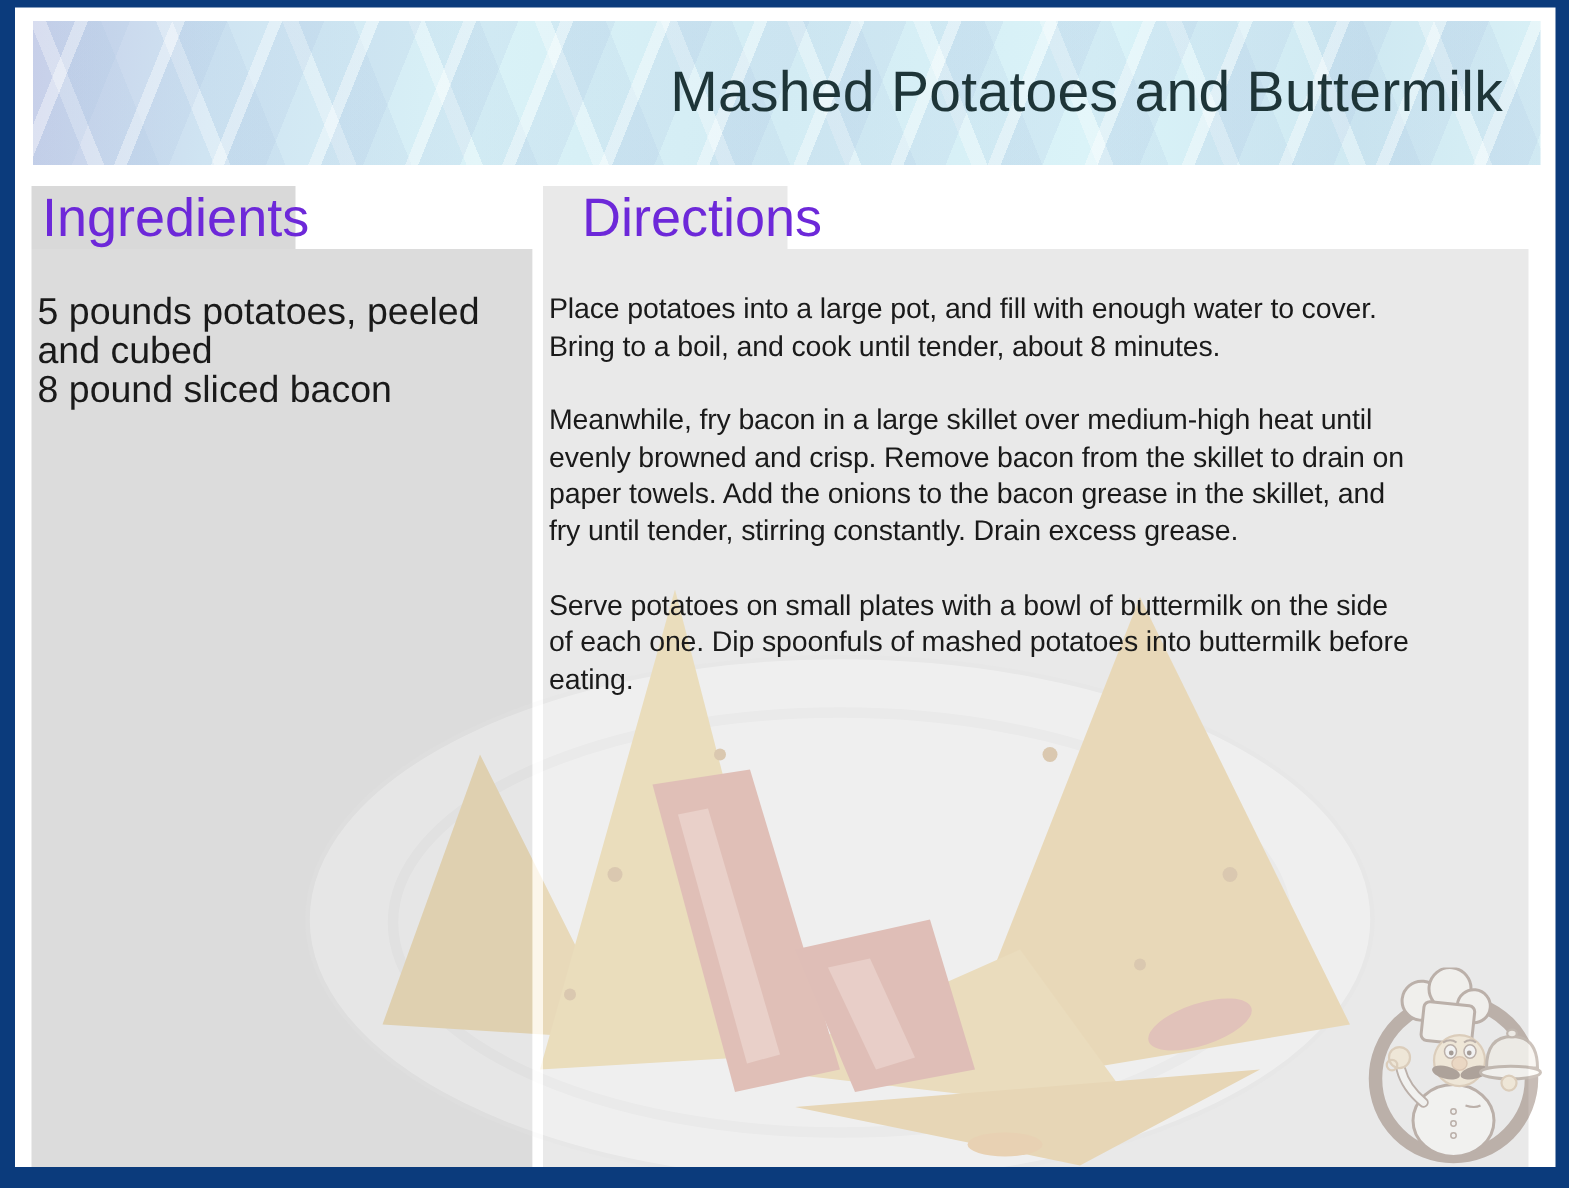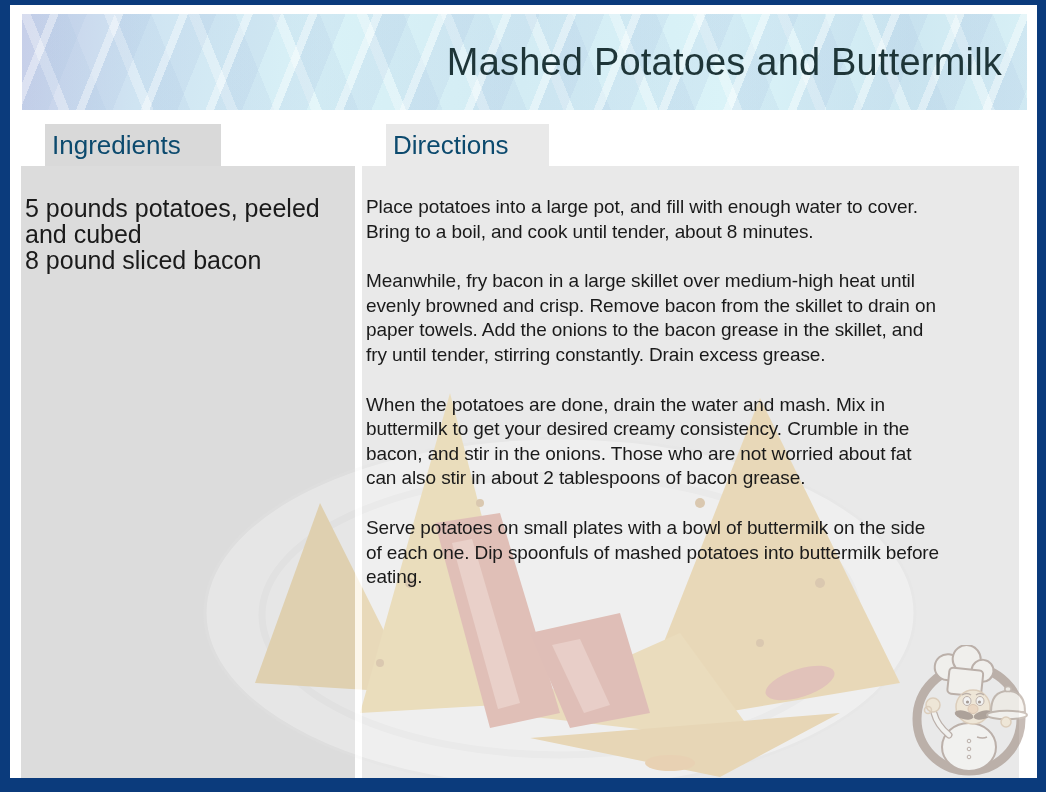--- a/index.html
+++ b/index.html
@@ -29,24 +29,24 @@
     z-index:1;
     padding-left:26px;
   }
   .title{
     font-size:38px;color:var(--title-text,#1e3538);
     letter-spacing:0.2px;white-space:nowrap;
   }
   
   .tab{
     height:42px;display:flex;align-items:center;
-    font-size:26px;color:#0c4a6e;box-sizing:border-box;z-index:4;margin-left:24px;
+    font-size:36px;color:#6d28d9;box-sizing:border-box;z-index:4;
   }
   .tab-left{left:21px;top:124px;width:176px;background:var(--left-tab-gray,#d9d9d9);padding-left:7px;}
-  .tab-right{left:362px;top:124px;width:163px;background:var(--right-tab-gray,#e9e9e9);padding-left:7px;}
+  .tab-right{left:362px;top:124px;width:163px;background:var(--right-tab-gray,#e9e9e9);padding-left:26px;}
   
   .panel-left{left:21px;top:166px;width:334px;height:612px;background:var(--left-panel-gray,#dcdcdc);z-index:1;}
   .panel-right{left:362px;top:166px;width:657px;height:612px;background:var(--right-panel-gray,#e9e9e9);z-index:1;}
   
   .ing-text{
     left:21px;top:166px;width:334px;box-sizing:border-box;
     padding:29px 30px 0 4px;
     font-size:25px;line-height:26px;color:var(--body-text,#1a1a1a);
     z-index:4;
   }
@@ -110,21 +110,20 @@
 </div>
 
 <div class="abs ing-text">
   <div>5 pounds potatoes, peeled and cubed</div>
   <div>8 pound sliced bacon</div>
 </div>
 
 <div class="abs dir-text">
   <p>Place potatoes into a large pot, and fill with enough water to cover. Bring to a boil, and cook until tender, about 8 minutes.</p>
   <p>Meanwhile, fry bacon in a large skillet over medium-high heat until evenly browned and crisp. Remove bacon from the skillet to drain on paper towels. Add the onions to the bacon grease in the skillet, and fry until tender, stirring constantly. Drain excess grease.</p>
-  <p>When the potatoes are done, drain the water and mash. Mix in buttermilk to get your desired creamy consistency. Crumble in the bacon, and stir in the onions. Those who are not worried about fat can also stir in about 2 tablespoons of bacon grease.</p>
   <p>Serve potatoes on small plates with a bowl of buttermilk on the side of each one. Dip spoonfuls of mashed potatoes into buttermilk before eating.</p>
 </div>
 
 <div class="abs chef">
   <svg width="126" height="133" viewBox="0 0 126 133" xmlns="http://www.w3.org/2000/svg">
     <circle cx="66" cy="74" r="52" fill="none" stroke="#7c6253" stroke-width="9"></circle>
 
     <ellipse cx="66" cy="102" rx="27" ry="24" fill="#fdfcf9" stroke="#7c6253" stroke-width="2"></ellipse>
     <circle cx="66" cy="96" r="1.8" fill="none" stroke="#7c6253" stroke-width="1"></circle>
     <circle cx="66" cy="104" r="1.8" fill="none" stroke="#7c6253" stroke-width="1"></circle>

